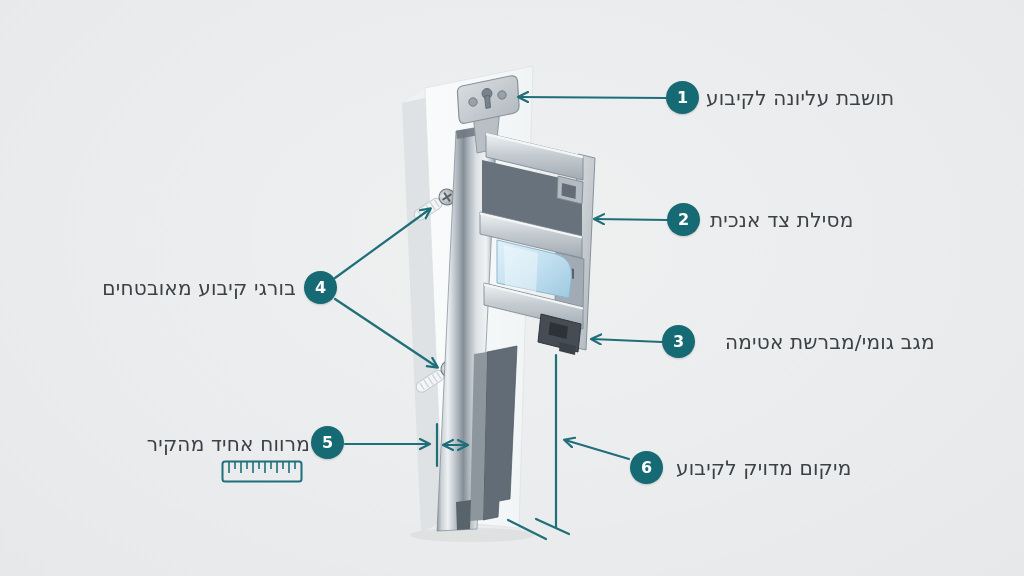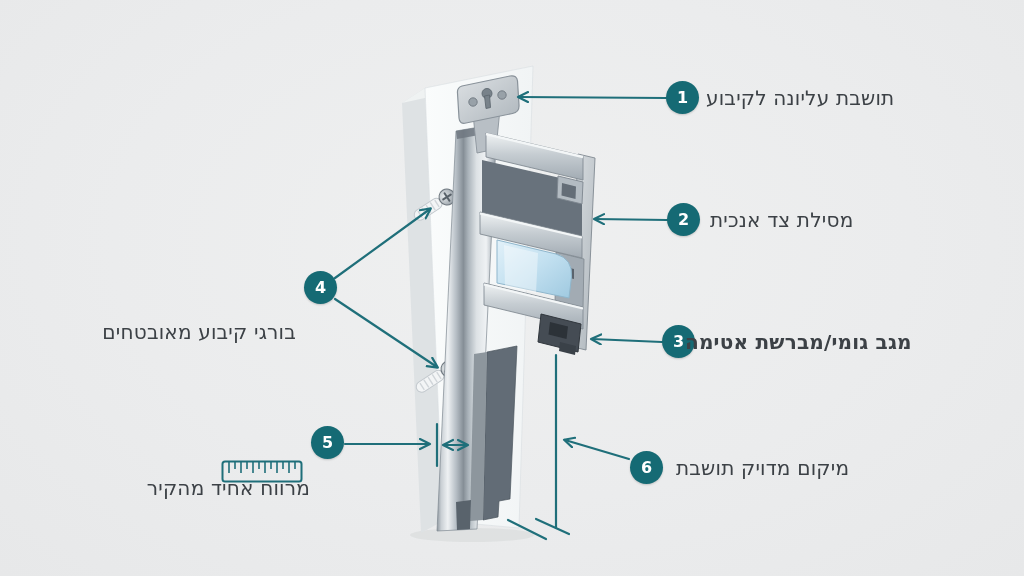--- a/index.html
+++ b/index.html
@@ -13,29 +13,29 @@
     position:absolute;width:33px;height:33px;border-radius:50%;
     background:#156a74;color:#ffffff;
     display:flex;align-items:center;justify-content:center;
     font-size:16px;font-weight:bold;
     box-shadow:0 1px 2px rgba(0,0,0,.18);
   }
   .label{
     position:absolute;font-size:20px;color:#3c4146;direction:rtl;
     white-space:nowrap;letter-spacing:.2px;
   }
-  .label.right-align{text-align:right;margin-top:44px;}
+  .label.right-align{text-align:right;}
   .ruler-wrap{position:absolute;left:221px;top:460px;width:82px;height:23px;}
   
   #m1{left:666px;top:81px;}  #m2{left:667px;top:203px;}
   #m3{left:662px;top:325px;} #m4{left:304px;top:271px;}
   #m5{left:311px;top:426px;} #m6{left:630px;top:451px;}
   
   #l1{left:706px;top:86px;}  #l2{left:710px;top:208px;}
-  #l3{left:685px;top:330px;font-weight:bold;} #l4{left:84px;width:212px;top:276px;}
+  #l3{left:725px;top:330px;} #l4{left:84px;width:212px;top:276px;}
   #l5{left:148px;width:162px;top:432px;text-align:center;} #l6{left:676px;top:456px;}
 </style>
 </head>
 <body>
 
 <div class="stage">
 
   <svg class="scene" width="1024" height="576" viewBox="0 0 1024 576">
     <defs>
       <linearGradient id="wallFront" x1="0" y1="0" x2="1" y2="0">
@@ -173,21 +173,21 @@
   <div class="callout-marker" id="m3">3</div>
   <div class="callout-marker" id="m4">4</div>
   <div class="callout-marker" id="m5">5</div>
   <div class="callout-marker" id="m6">6</div>
 
   <div class="label" id="l2">מסילת צד אנכית</div>
   <div class="label" id="l1">תושבת עליונה לקיבוע</div>
   <div class="label" id="l3">מגב גומי/מברשת אטימה</div>
   <div class="label right-align" id="l4">בורגי קיבוע מאובטחים</div>
   <div class="label right-align" id="l5">מרווח אחיד מהקיר</div>
-  <div class="label" id="l6">מיקום מדויק תושבת</div>
+  <div class="label" id="l6">מיקום מדויק לקיבוע</div>
 
   <div class="ruler-wrap">
     <svg width="82" height="23" viewBox="0 0 82 23">
       <rect x="1.5" y="1.5" width="79" height="20" rx="2.5" fill="none" stroke="#1f6f7a" stroke-width="2"></rect>
       <g stroke="#1f6f7a" stroke-width="1.6">
         <line x1="8" y1="1.5" x2="8" y2="13"></line>
           <line x1="14" y1="1.5" x2="14" y2="9"></line>
         <line x1="20" y1="1.5" x2="20" y2="13"></line>
           <line x1="26" y1="1.5" x2="26" y2="9"></line>
         <line x1="32" y1="1.5" x2="32" y2="13"></line>

